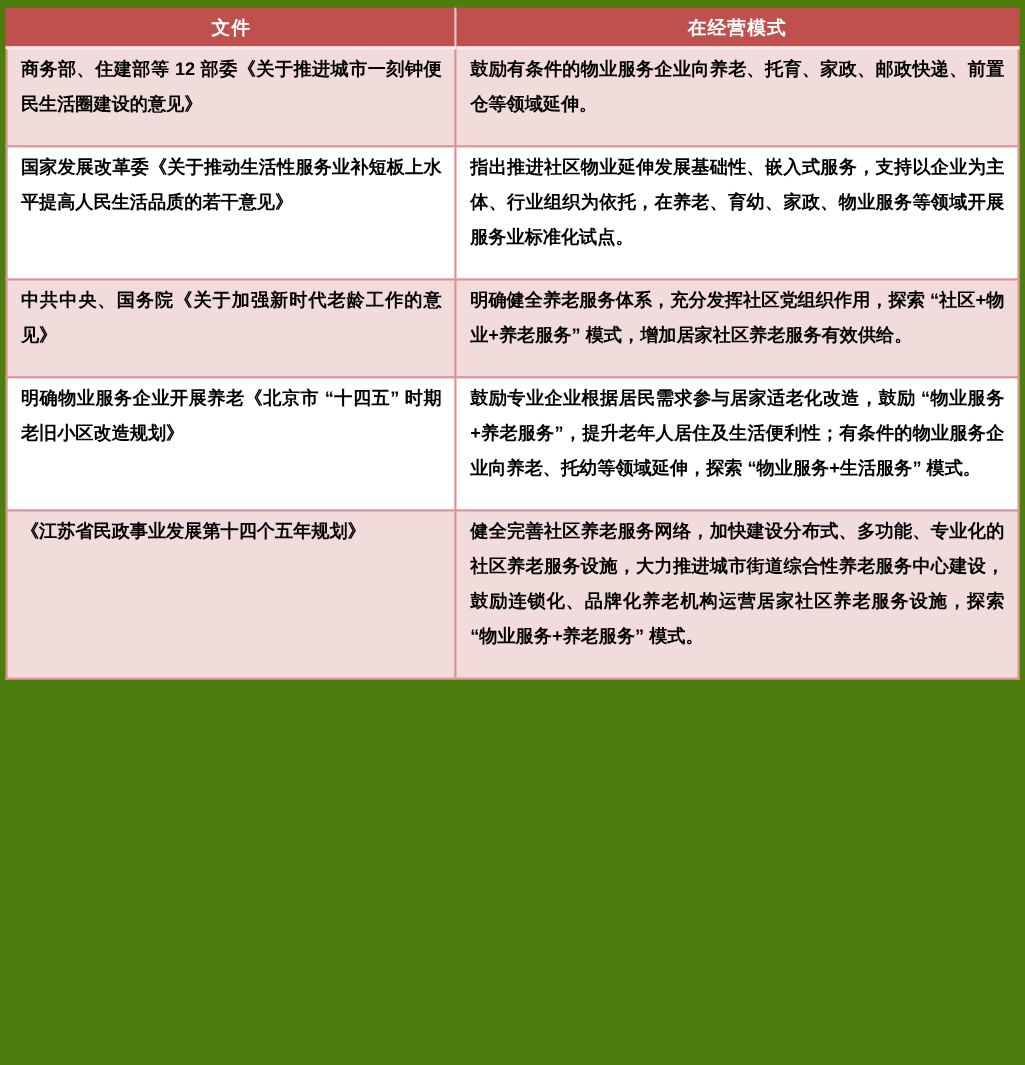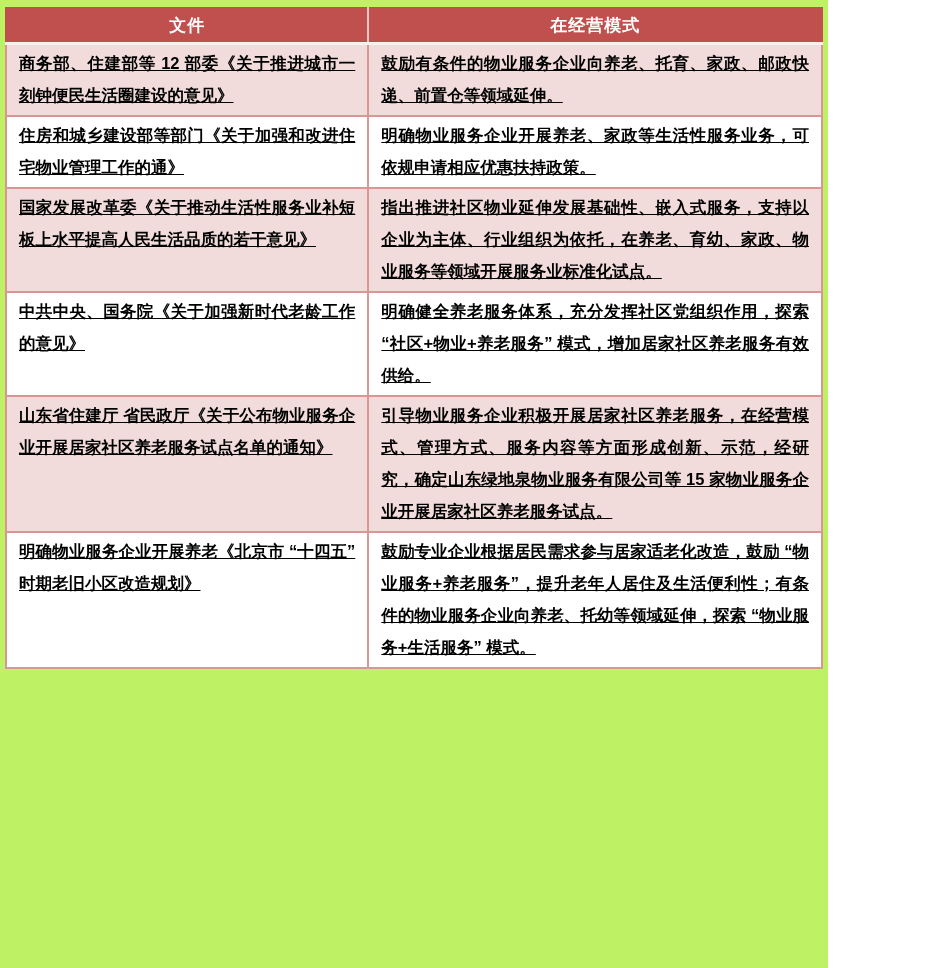--- a/index.html
+++ b/index.html
@@ -1,22 +1,22 @@
 <!DOCTYPE html>
 <html><head>
 <meta charset="utf-8">
 <style>
   * { box-sizing: border-box; }
   html, body { margin: 0; padding: 0; background: #ffffff; }
   body { font-family: "Liberation Sans", "DejaVu Sans", sans-serif; }
   .page {
-    width: 828px;
+    width: 932px;
     min-height: 968px;
     padding: 7px 5px 9px 5px;
-    background: #bef264;
+    background: #4d7c0f;
   }
   table.policy-table {
     width: 100%;
     border-collapse: collapse;
     table-layout: fixed;
   }
   col.c1 { width: 44.4%; }
   col.c2 { width: 55.6%; }
   th.hdr {
     background: #C0504D;
@@ -29,25 +29,24 @@
     border-bottom: 3px solid #F8EFEE;
     letter-spacing: 1px;
   }
   th.hdr:first-child { border-right: 2px solid #E6C8C7; }
   td.cell {
     border: 2px solid #D99694;
     font-size: 16.5px;
     font-weight: bold;
     color: #000000;
     line-height: 32px;
-    padding: 2px 12px 4px 12px;
+    padding: 2px 12px 21px 12px;
     text-align: justify;
     vertical-align: top;
     word-break: break-all;
-    text-decoration: underline;
   }
   tbody tr:nth-child(odd) td.cell { background: #F2DCDB; }
   tbody tr:nth-child(even) td.cell { background: #FFFFFF; }
 </style>
 </head>
 <body>
 
 <div class="page">
   <table class="policy-table">
     <colgroup>
@@ -59,34 +58,30 @@
         <th class="hdr">文件</th>
         <th class="hdr">在经营模式</th>
       </tr>
     </thead>
     <tbody>
       <tr>
         <td class="cell">商务部、住建部等 12 部委《关于推进城市一刻钟便民生活圈建设的意见》</td>
         <td class="cell">鼓励有条件的物业服务企业向养老、托育、家政、邮政快递、前置仓等领域延伸。</td>
       </tr>
       <tr>
-        <td class="cell">住房和城乡建设部等部门《关于加强和改进住宅物业管理工作的通》</td>
-        <td class="cell">明确物业服务企业开展养老、家政等生活性服务业务，可依规申请相应优惠扶持政策。</td>
-      </tr>
-      <tr>
         <td class="cell">国家发展改革委《关于推动生活性服务业补短板上水平提高人民生活品质的若干意见》</td>
         <td class="cell">指出推进社区物业延伸发展基础性、嵌入式服务，支持以企业为主体、行业组织为依托，在养老、育幼、家政、物业服务等领域开展服务业标准化试点。</td>
       </tr>
       <tr>
         <td class="cell">中共中央、国务院《关于加强新时代老龄工作的意见》</td>
         <td class="cell">明确健全养老服务体系，充分发挥社区党组织作用，探索 “社区+物业+养老服务” 模式，增加居家社区养老服务有效供给。</td>
       </tr>
       <tr>
-        <td class="cell">山东省住建厅 省民政厅《关于公布物业服务企业开展居家社区养老服务试点名单的通知》</td>
-        <td class="cell">引导物业服务企业积极开展居家社区养老服务，在经营模式、管理方式、服务内容等方面形成创新、示范，经研究，确定山东绿地泉物业服务有限公司等 15 家物业服务企业开展居家社区养老服务试点。</td>
+        <td class="cell">明确物业服务企业开展养老《北京市 “十四五” 时期老旧小区改造规划》</td>
+        <td class="cell">鼓励专业企业根据居民需求参与居家适老化改造，鼓励 “物业服务+养老服务”，提升老年人居住及生活便利性；有条件的物业服务企业向养老、托幼等领域延伸，探索 “物业服务+生活服务” 模式。</td>
       </tr>
       <tr>
-        <td class="cell">明确物业服务企业开展养老《北京市 “十四五” 时期老旧小区改造规划》</td>
-        <td class="cell">鼓励专业企业根据居民需求参与居家适老化改造，鼓励 “物业服务+养老服务”，提升老年人居住及生活便利性；有条件的物业服务企业向养老、托幼等领域延伸，探索 “物业服务+生活服务” 模式。</td>
+        <td class="cell">《江苏省民政事业发展第十四个五年规划》</td>
+        <td class="cell">健全完善社区养老服务网络，加快建设分布式、多功能、专业化的社区养老服务设施，大力推进城市街道综合性养老服务中心建设，鼓励连锁化、品牌化养老机构运营居家社区养老服务设施，探索 “物业服务+养老服务” 模式。</td>
       </tr>
     </tbody>
   </table>
 </div>
 
 </body></html>

